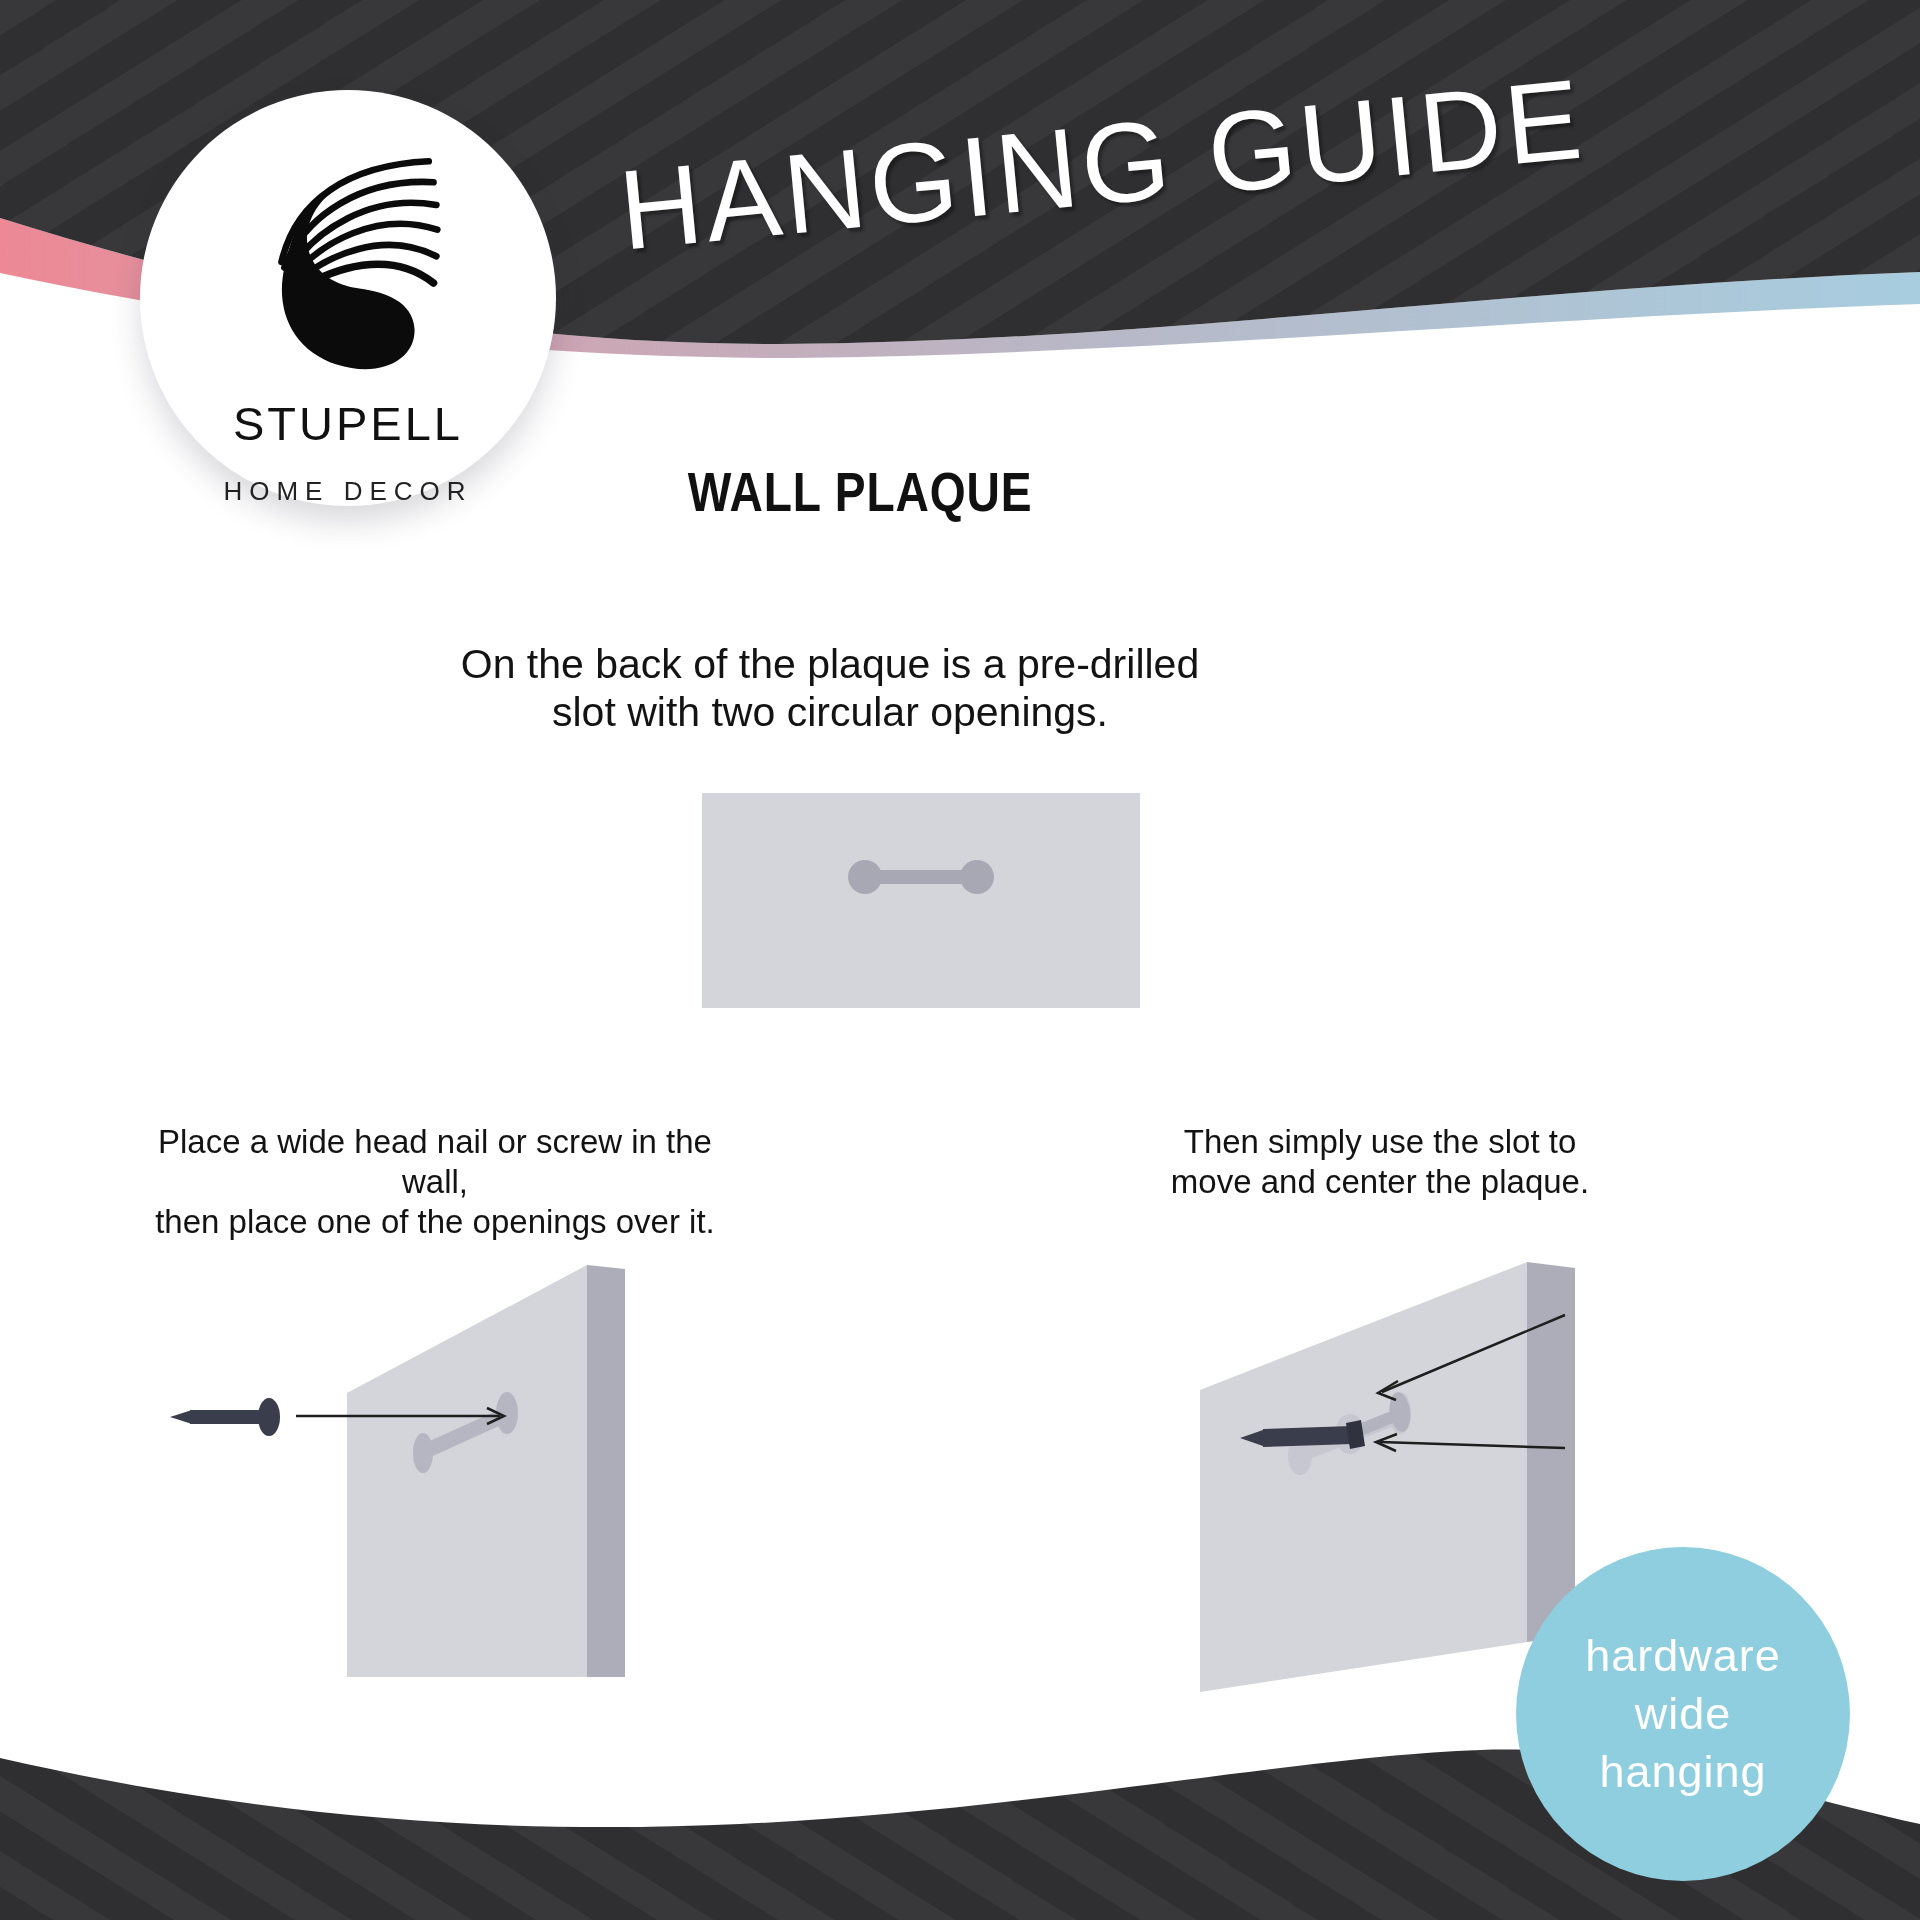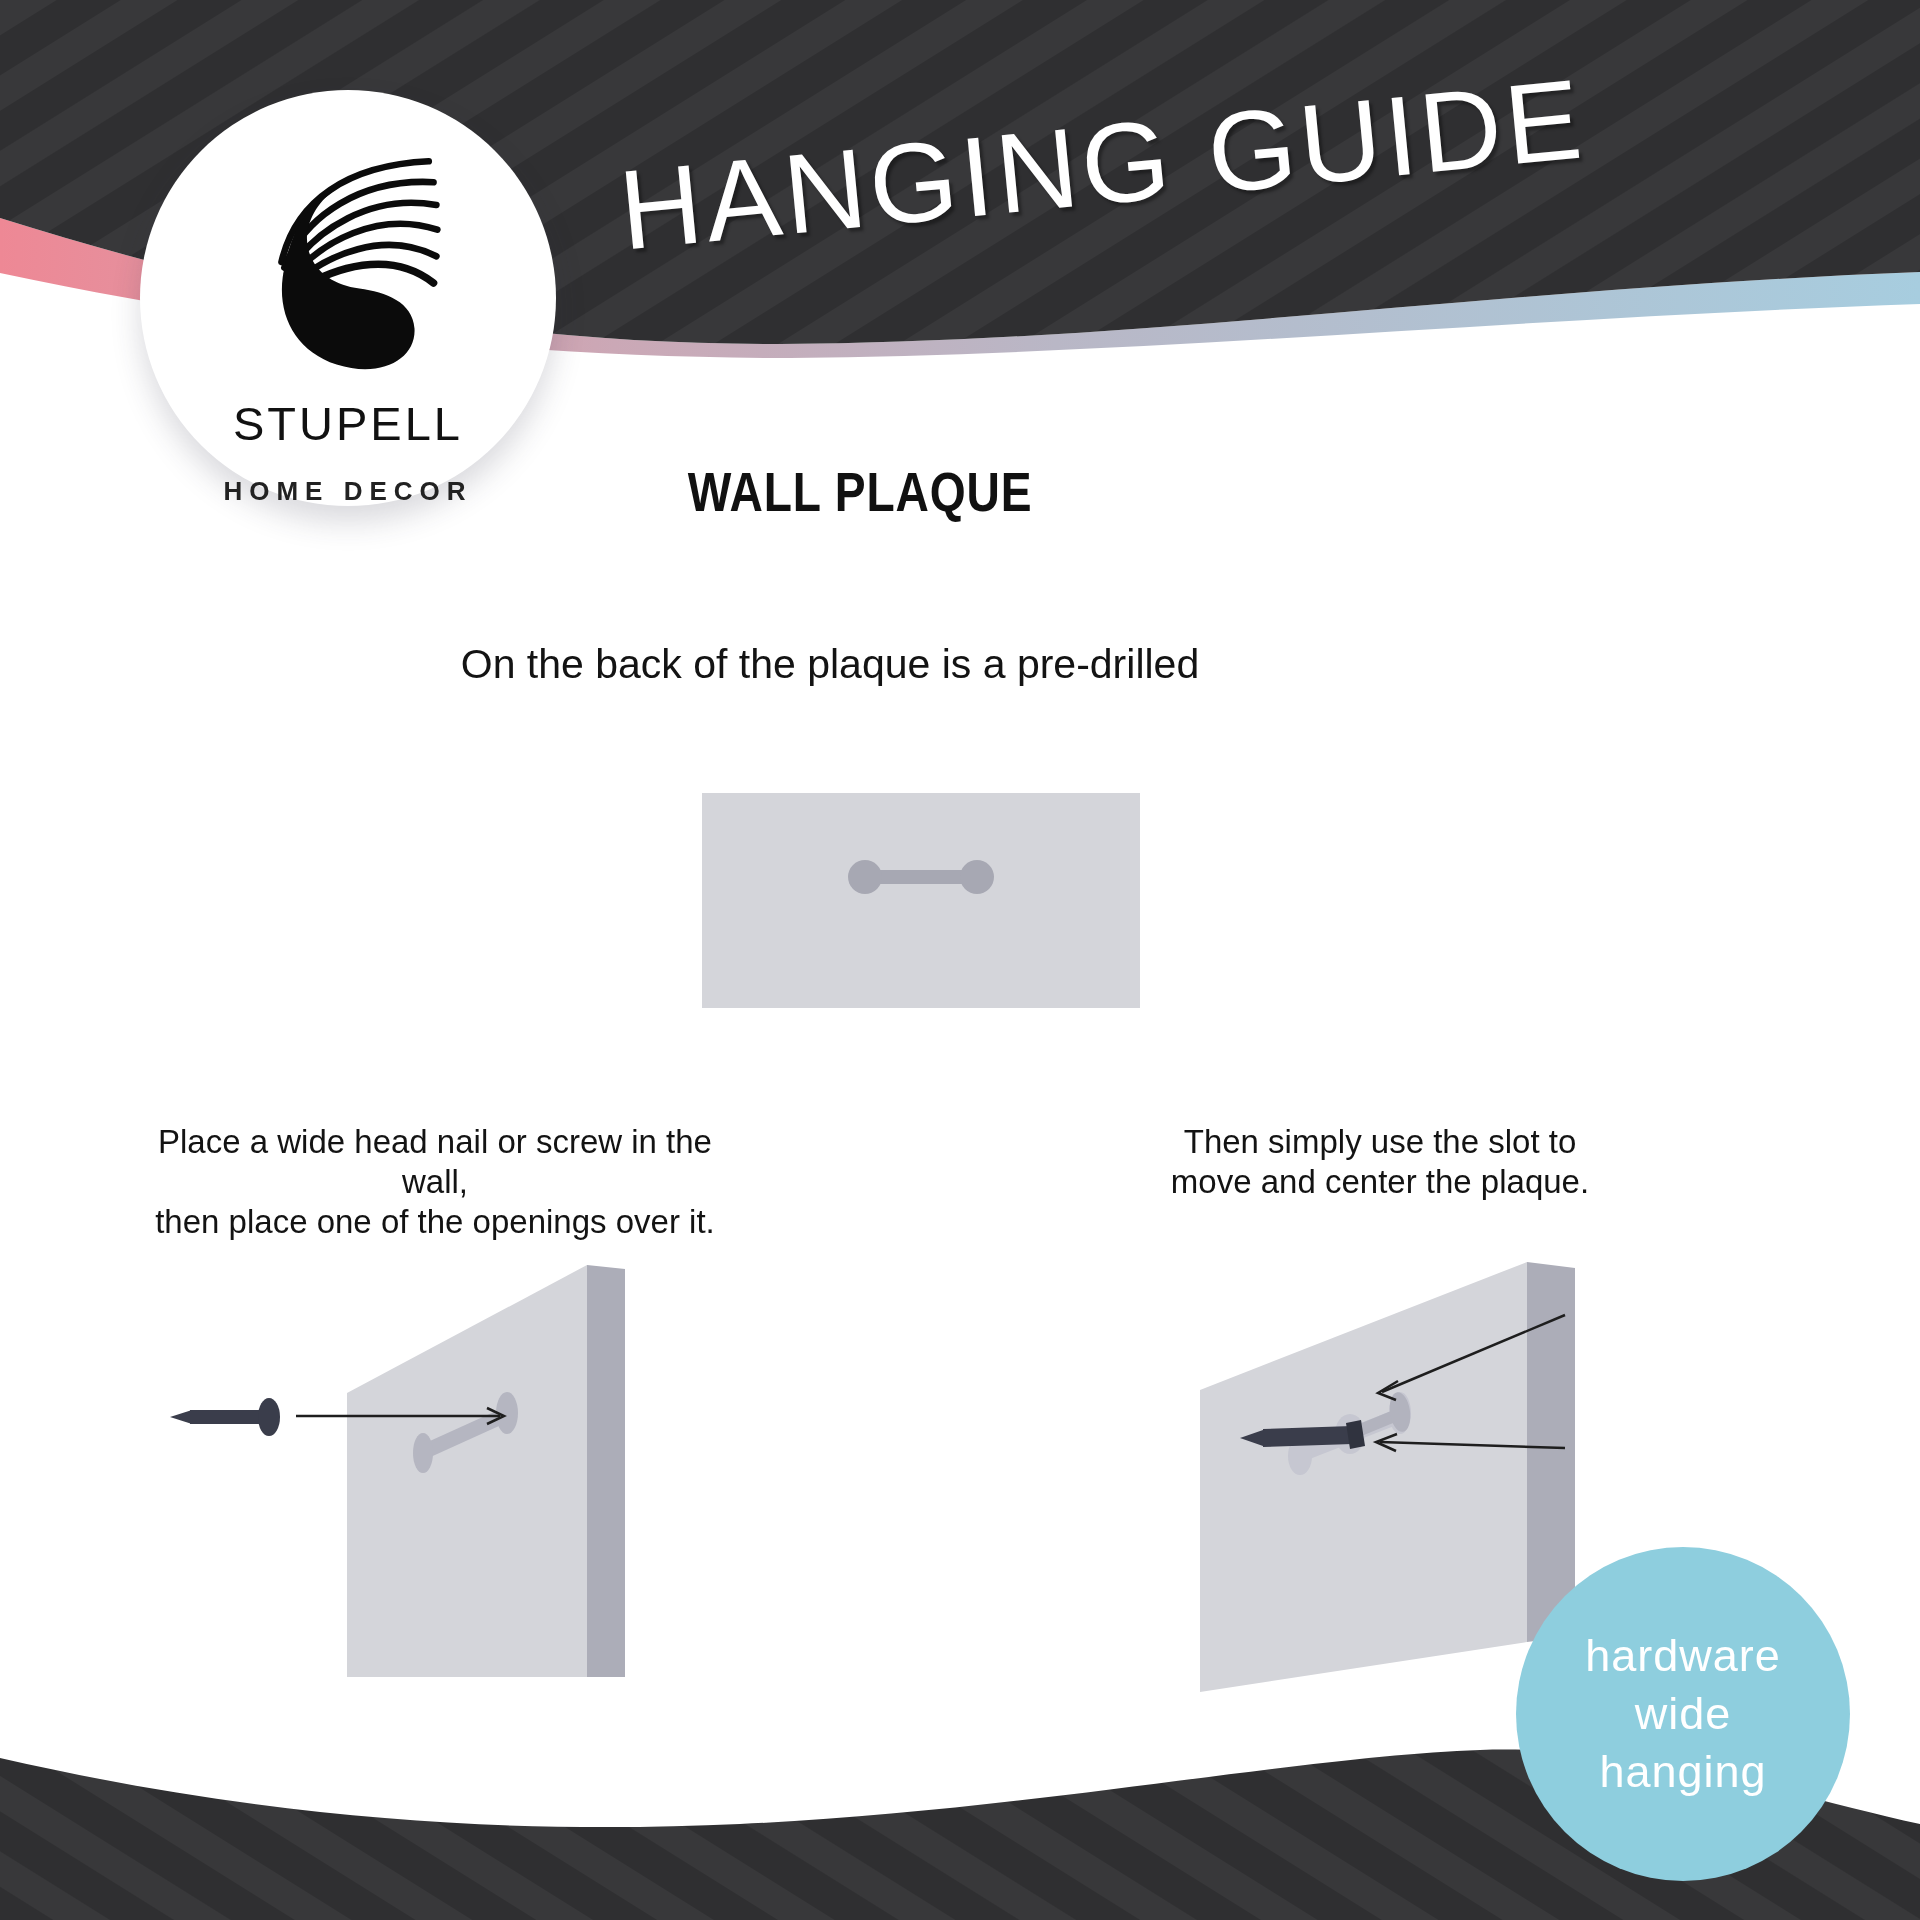--- a/index.html
+++ b/index.html
@@ -22,21 +22,21 @@
     left:140px;top:90px;width:416px;height:416px;border-radius:50%;
     background:#ffffff;z-index:2;
     box-shadow:0 16px 30px rgba(50,50,70,0.18);
     display:flex;flex-direction:column;align-items:center;justify-content:space-between;
   }
   .logo-swirl{margin-top:58px;}
   .brand-name{
     margin-top:6px;font-size:47px;font-weight:500;letter-spacing:3px;color:#111111;line-height:50px;
   }
   .brand-tagline{
-    margin-top:10px;font-size:26px;font-weight:700;letter-spacing:7px;color:#222222;line-height:30px;
+    margin-top:10px;font-size:26px;font-weight:400;letter-spacing:7px;color:#222222;line-height:30px;
   }
 
   .subtitle{
     left:560px;top:460px;width:600px;z-index:2;
     text-align:center;color:#111111;font-size:55px;font-weight:700;letter-spacing:1px;
     transform:scaleX(0.84);transform-origin:center center;white-space:nowrap;
   }
 
   .bodytext{color:#131313;text-align:center;z-index:2;}
   .intro{left:430px;top:640px;width:800px;font-size:41px;line-height:48px;font-weight:500;}
@@ -157,20 +157,21 @@
                C84,144 64,130 58,106 C53,85 64,60 86,44 Z"></path>
     </svg>
     <div class="brand-name">STUPELL</div>
     <div class="brand-tagline">HOME DECOR</div>
   </div>
 
   <div class="abs subtitle">WALL PLAQUE</div>
 
   <div class="abs bodytext intro">
     <div>On the back of the plaque is a pre-drilled</div>
+    <div>slot with two circular openings.</div>
   </div>
 
   <div class="abs bodytext caption2">
     <div>Then simply use the slot to</div>
     <div>move and center the plaque.</div>
   </div>
 
   <div class="abs bodytext caption1">
     <div>Place a wide head nail or screw in the wall,</div>
     <div>then place one of the openings over it.</div>

